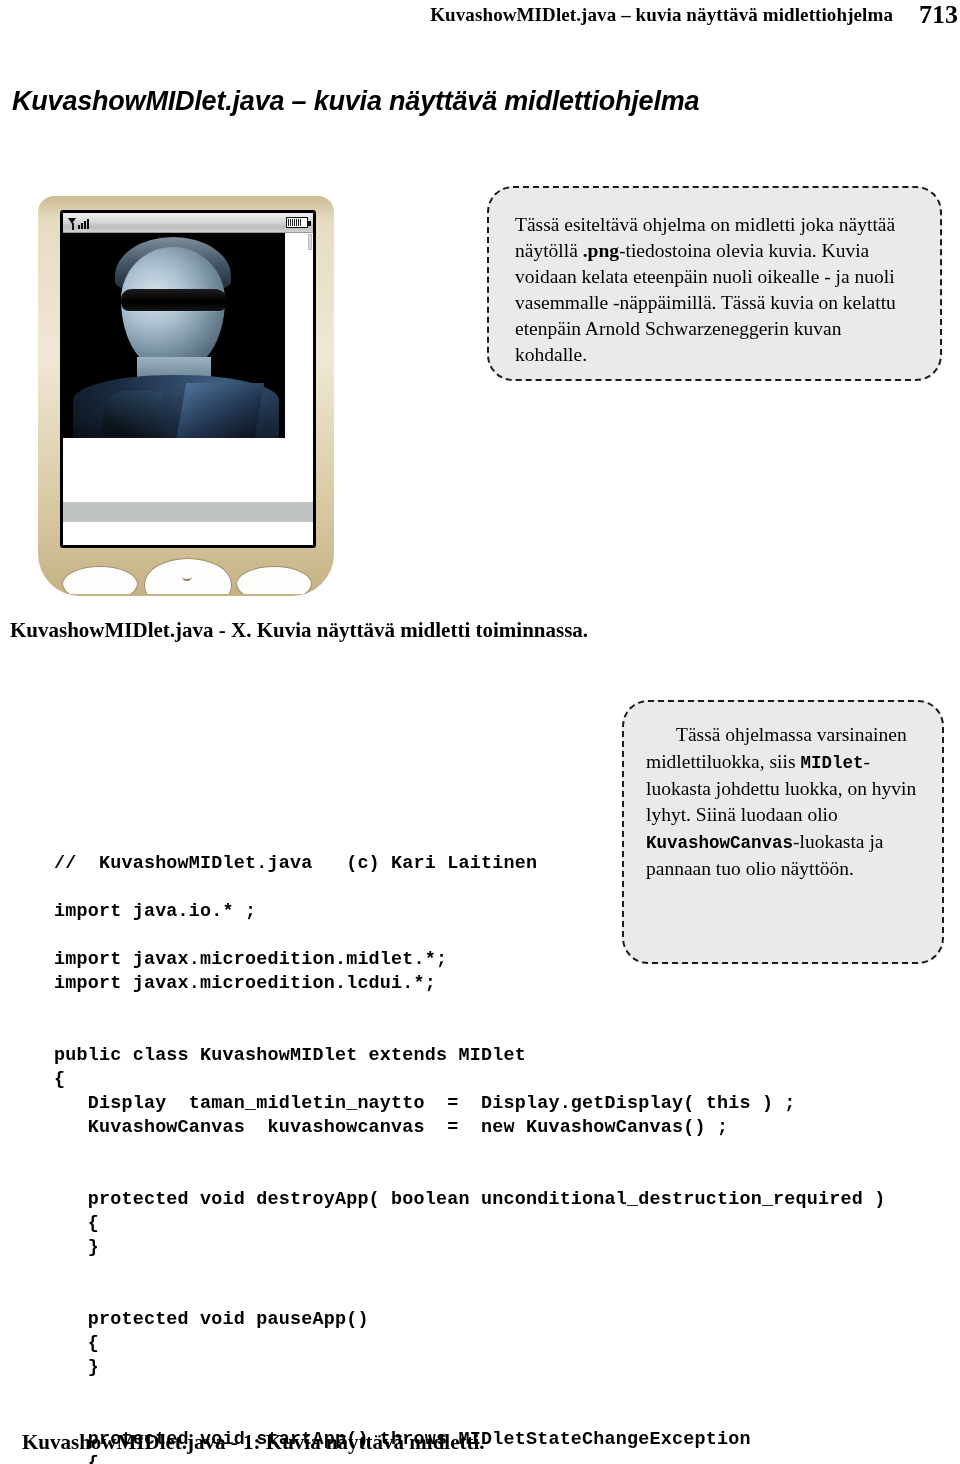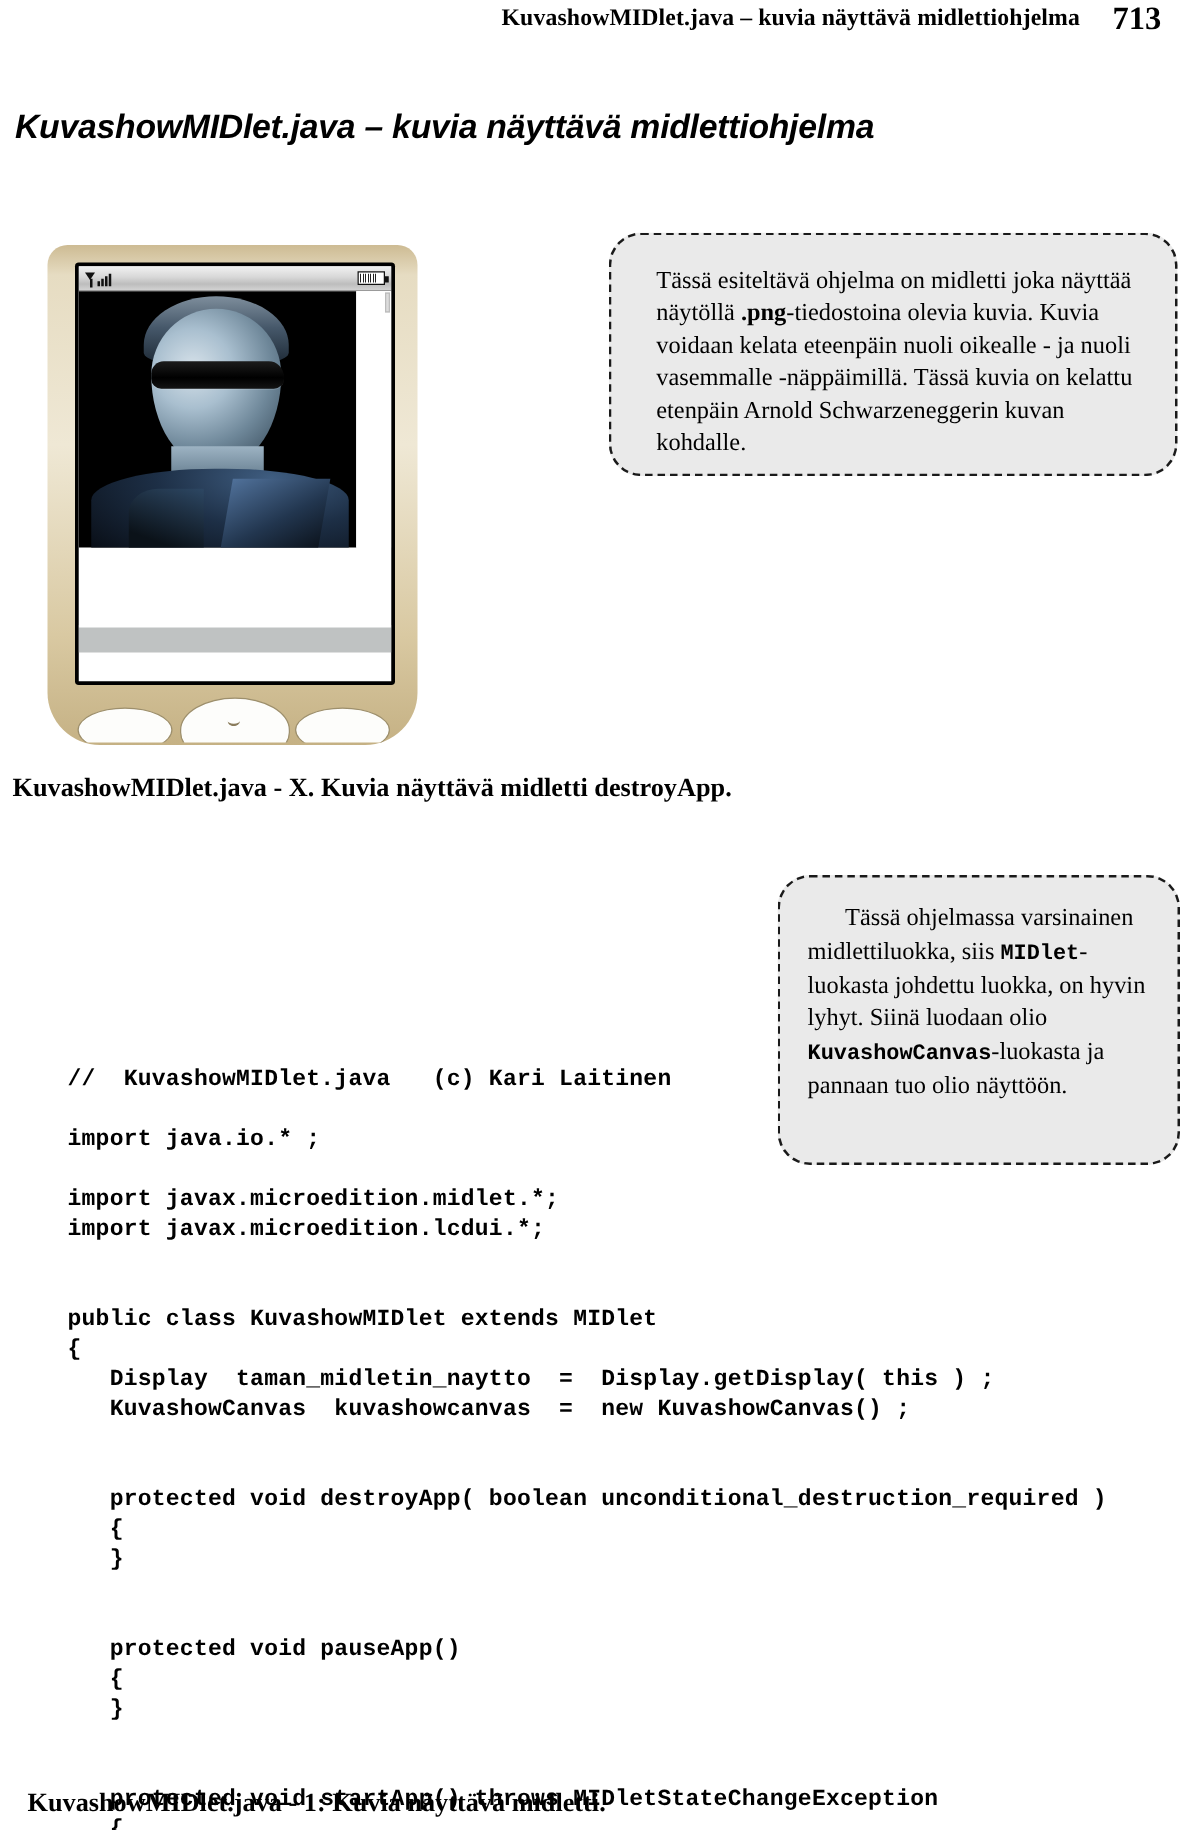--- a/index.html
+++ b/index.html
@@ -32,21 +32,21 @@
     font-family: "Liberation Serif", serif;
     font-weight: bold;
     font-size: 19px;
     letter-spacing: 0.1px;
   }
   .rh-page {
     font-family: "Liberation Serif", serif;
     font-weight: bold;
     font-size: 26px;
     margin-left: 26px;
-    margin-right: 31px;
+    margin-right: 2px;
     line-height: 0.88;
   }
 
   
   .chapter-title {
     position: absolute;
     left: 12px;
     top: 68px;
     font-family: "Liberation Sans", sans-serif;
     font-weight: bold;
@@ -281,29 +281,29 @@
     color: #000;
   }
   .callout p {
     margin: 0;
   }
   .callout-1 {
     left: 487px;
     top: 186px;
     width: 455px;
     height: 195px;
-    padding: 24px 24px 0 36px;
+    padding: 24px 24px 0 26px;
     font-size: 19.5px;
     line-height: 1.33;
   }
   .callout-2 {
     left: 622px;
     top: 700px;
     width: 322px;
-    height: 232px;
+    height: 264px;
     padding: 20px 18px 0 22px;
     font-size: 19.5px;
     line-height: 1.37;
     text-indent: 30px;
   }
   .mono-b {
     font-family: "Liberation Mono", monospace;
     font-weight: bold;
     font-size: 17.5px;
   }
@@ -403,21 +403,21 @@
     <span class="key-oval key-right"></span>
   </div>
 </div>
 
 <div class="callout callout-1">
   <p>
     <span>Tässä esiteltävä ohjelma on midletti joka näyttää näytöllä </span><span class="ser-b">.png</span><span>-tiedostoina olevia kuvia. Kuvia voidaan kelata eteenpäin nuoli oikealle - ja nuoli vasemmalle -näppäimillä. Tässä kuvia on kelattu etenpäin Arnold Schwarzeneggerin kuvan kohdalle.</span>
   </p>
 </div>
 
-<div class="fig-caption">KuvashowMIDlet.java - X.  Kuvia näyttävä midletti destroyApp.</div>
+<div class="fig-caption">KuvashowMIDlet.java - X.  Kuvia näyttävä midletti toiminnassa.</div>
 
 <div class="callout callout-2">
   <p>
     <span>Tässä ohjelmassa varsinainen midlettiluokka, siis </span><span class="mono-b">MIDlet</span><span>-luokasta johdettu luokka, on hyvin lyhyt. Siinä luodaan olio </span><span class="mono-b">KuvashowCanvas</span><span>-luokasta ja pannaan tuo olio näyttöön.</span>
   </p>
 </div>
 
 <pre class="code">//  KuvashowMIDlet.java   (c) Kari Laitinen
 
 import java.io.* ;

